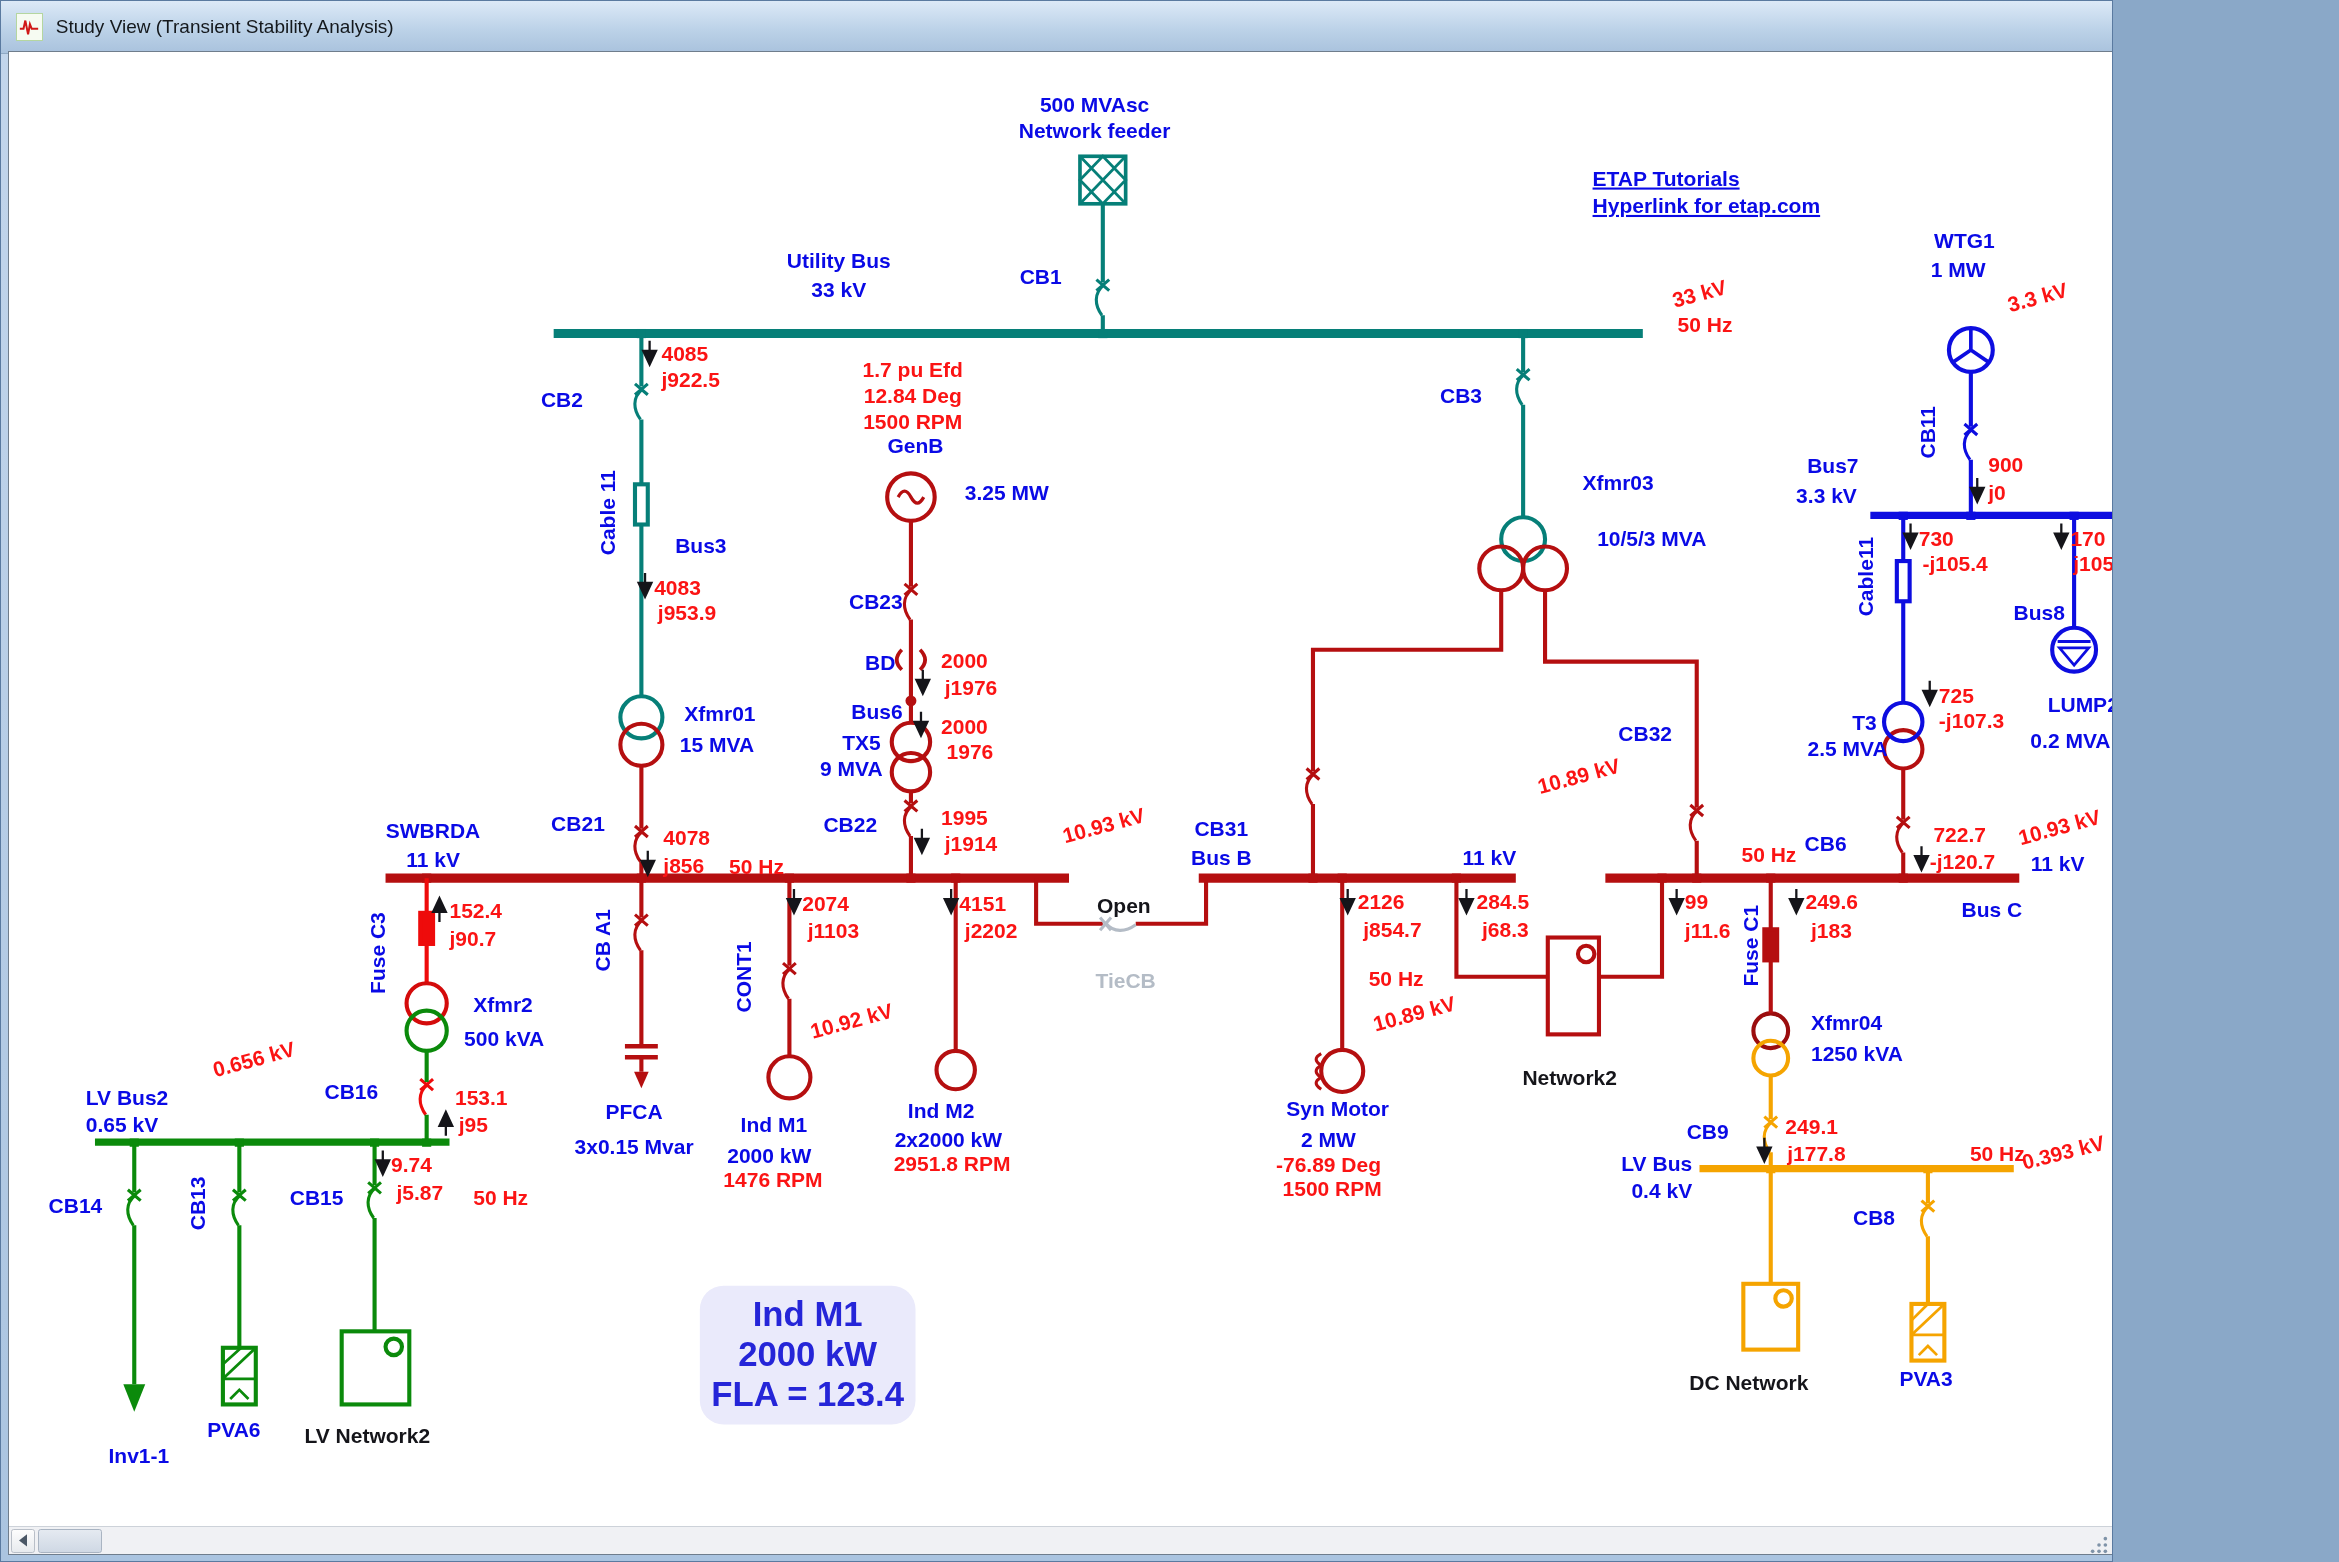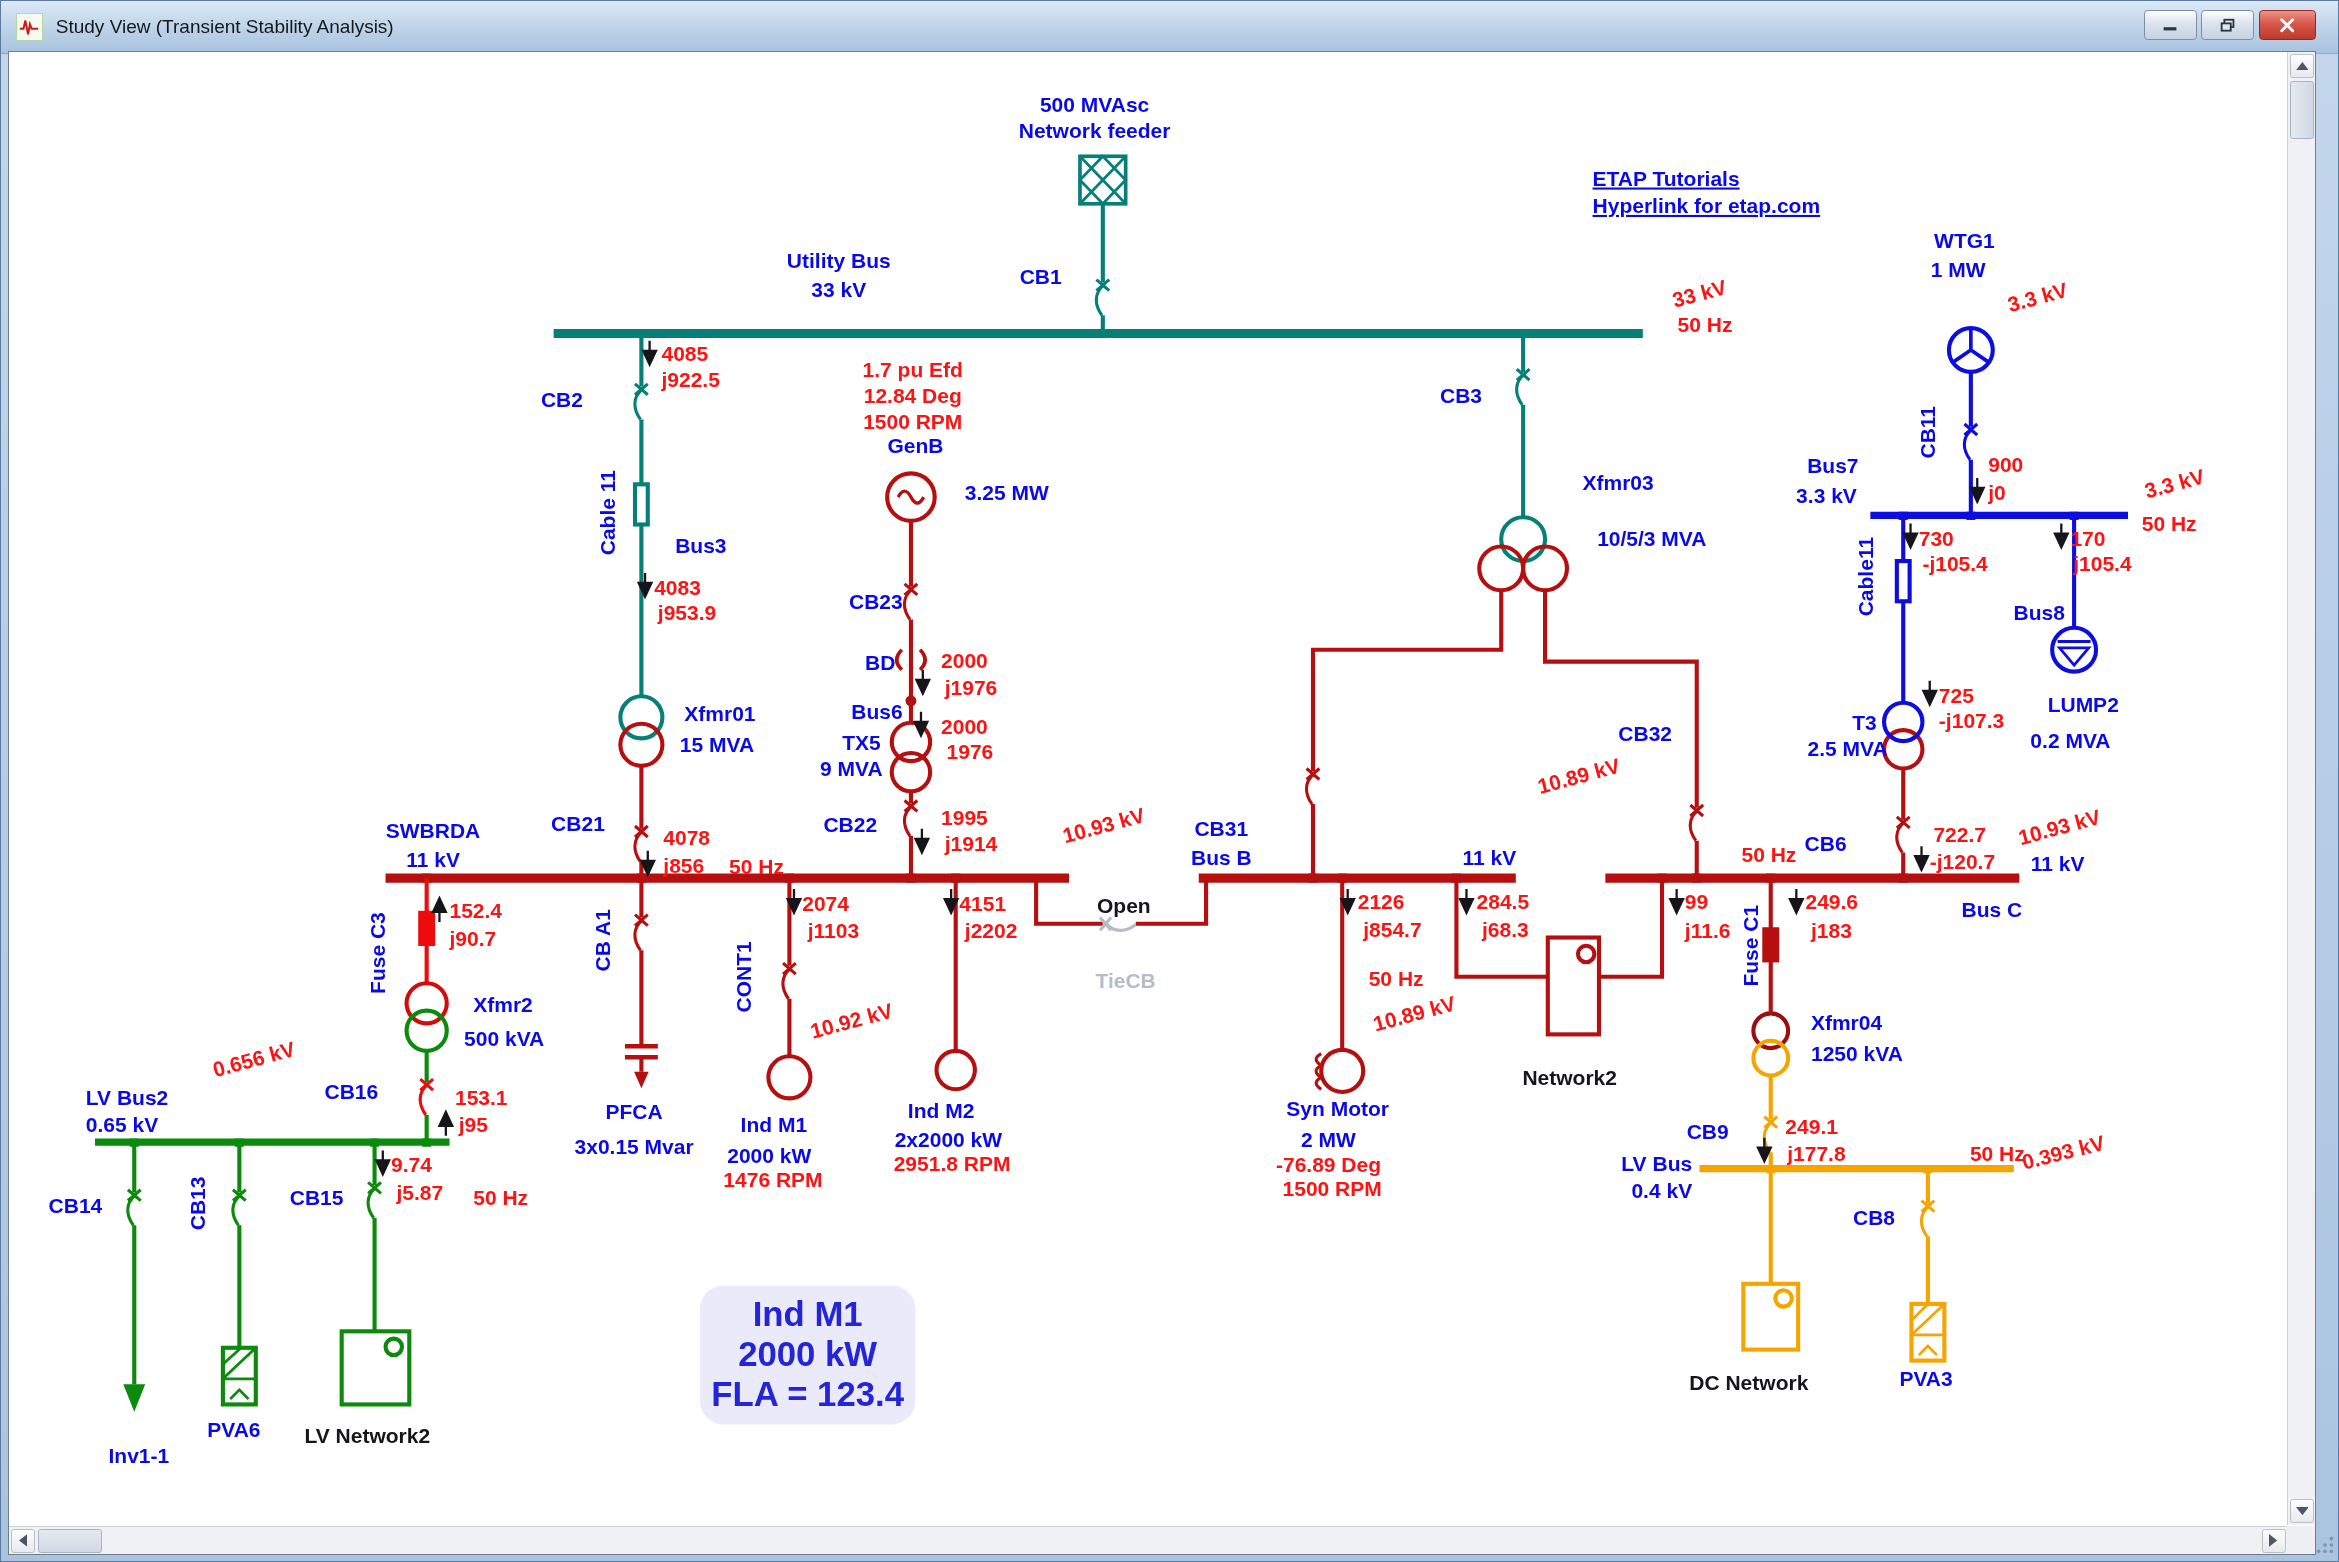--- a/index.html
+++ b/index.html
@@ -1,17 +1,17 @@
 <!DOCTYPE html>
 <html style="font-size:14.6px"><head>
 <meta charset="utf-8">
 <style>
   html,body{margin:0;padding:0;background:#8aa8c8;}
   *{box-sizing:border-box;}
-  .window{position:relative;width:2339px;height:1562px;background:linear-gradient(#c3d6ec,#aac4e0);
+  .window{position:relative;width:2113px;height:1562px;background:linear-gradient(#c3d6ec,#aac4e0);
     font-family:"Liberation Sans",sans-serif;overflow:hidden;border:0.9px solid #5a7aa0;}
   .titlebar{position:absolute;left:0;top:0;width:2339px;height:53px;
     background:linear-gradient(#dcE9f7,#bcd2e8 55%,#a9c2dd);display:flex;align-items:center;
     border-bottom:0.9px solid #8fa9c4;}
   .titlebar .appicon{width:27.4px;height:27.4px;margin-left:14.6px;background:#f6fbf2;border:0.9px solid #b5d6a0;display:flex;align-items:center;justify-content:center;}
   .title-text{margin-left:12.8px;font-size:19px;color:#14181c;}
   .winbtns{position:absolute;top:9.1px;right:24px;display:flex;gap:4.6px;}
   .wbtn{width:53px;height:30px;border:0.9px solid #7d8fa6;border-radius:3.7px;
     background:linear-gradient(#fdfdfe,#dbe3ee 45%,#c6d2e1);display:flex;align-items:center;justify-content:center;}
   .wbtn.close{width:57px;background:linear-gradient(#ee9287,#d8574a 45%,#bd3a2b);border-color:#8e2c20;}

